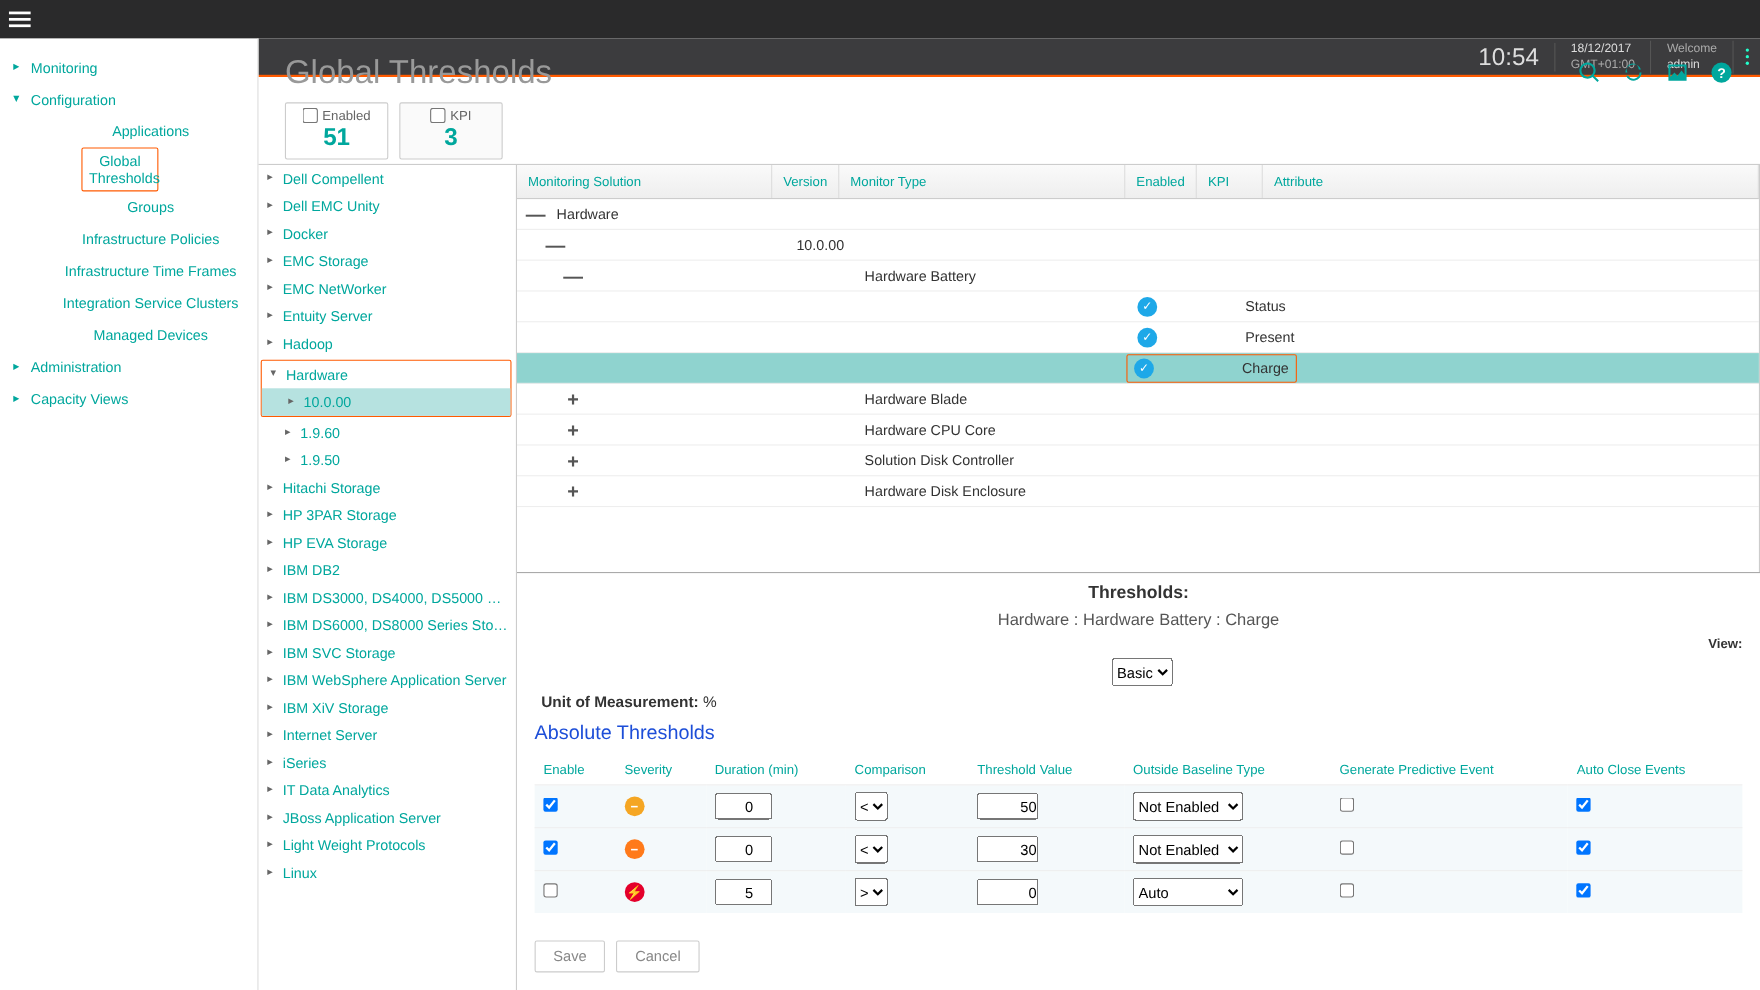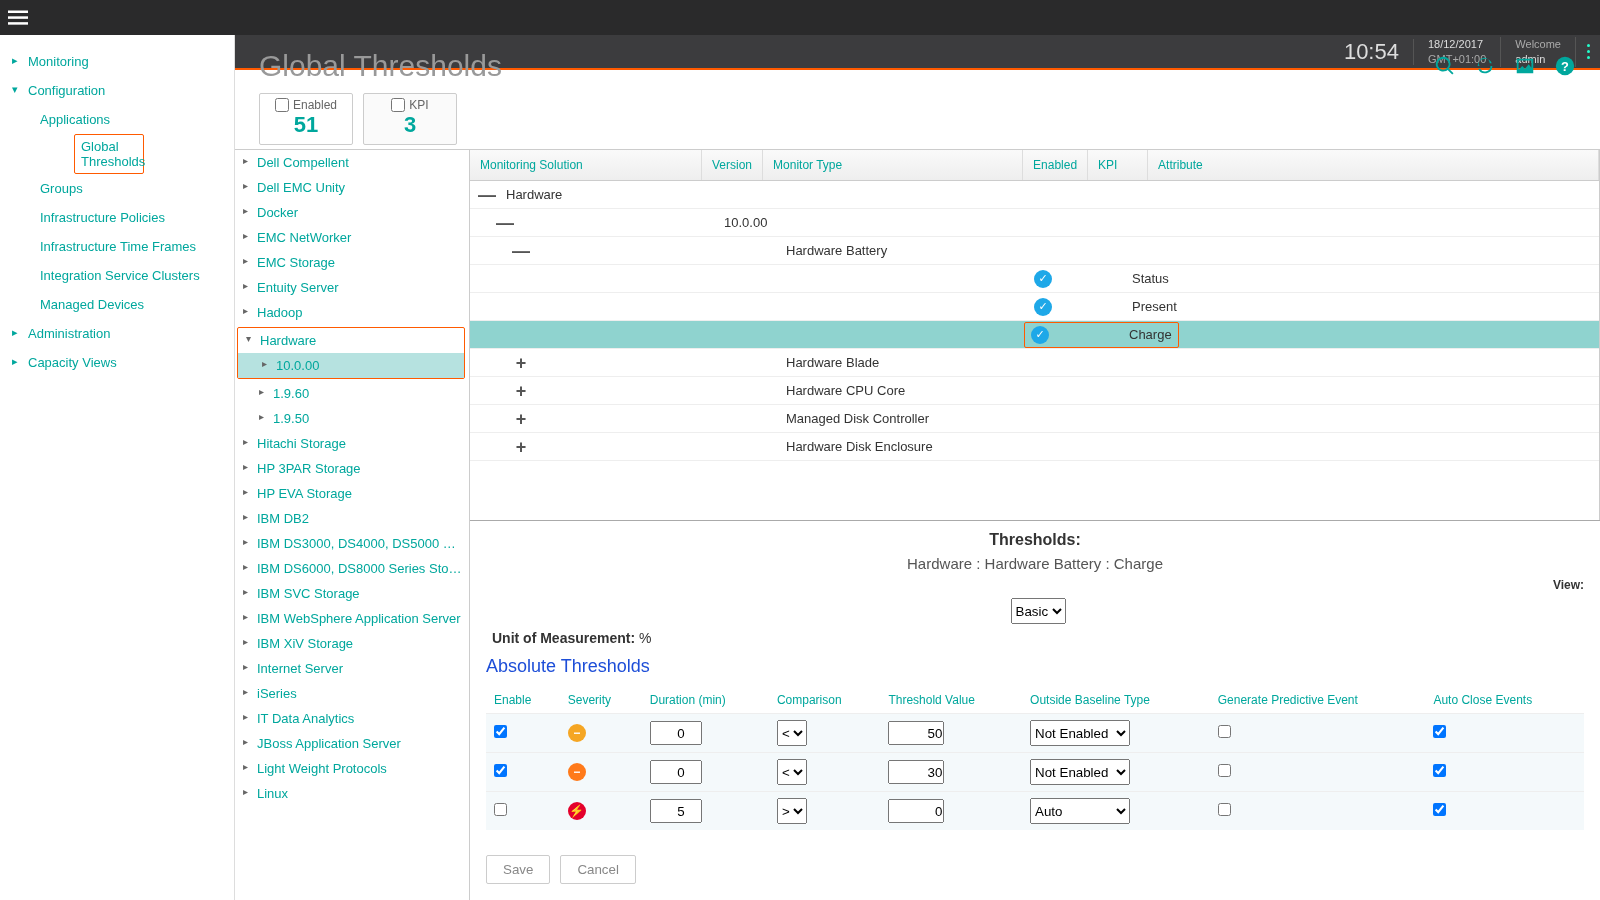--- a/index.html
+++ b/index.html
@@ -17,21 +17,21 @@
 .graybar .cell { padding:0 14px; border-right:1px solid #555; font-size:11px; line-height:15px; color:#aaa; }
 .graybar .cell .v { color:#ddd; }
 .graybar .dots { width:20px; display:flex; flex-direction:column; align-items:center; gap:3px; padding:0 12px; cursor:pointer; }
 .graybar .dots span { width:3px; height:3px; background:#2fc; border-radius:50%; }
 
 
 .leftnav { position:absolute; left:0; top:35px; bottom:0; width:235px; background:#fff; border-right:1px solid #ddd; padding-top:12px; }
 .leftnav .item { padding:7px 0 7px 28px; color:#00a79d; cursor:pointer; font-size:13px; position:relative; }
 .leftnav .item.top::before { content:"▸"; position:absolute; left:12px; color:#00a79d; font-size:11px; }
 .leftnav .item.top.open::before { content:"▾"; }
-.leftnav .sub { padding-left:40px; }
+.leftnav .sub { padding-left:40px;text-align:center; }
 .leftnav .sub .item { padding-left:0; }
 .leftnav .item.sel { border:1px solid #ff5a00; border-radius:2px; margin-left:34px; margin-right:90px; padding:4px 6px; }
 .leftnav .plain { padding:8px 0 8px 28px; color:#00a79d; cursor:pointer; }
 
 
 .main { position:absolute; left:235px; right:0; top:35px; bottom:0; display:flex; flex-direction:column; }
 .pagehead { padding:14px 24px 10px 24px; display:flex; align-items:center; }
 .pagehead h1 { font-size:30px; font-weight:400; color:#999; }
 .pagehead .ico-row { margin-left:auto; display:flex; gap:18px; }
 .pagehead .ico-row .hicon { color:#00a79d; cursor:pointer; width:22px; height:22px; }
@@ -197,22 +197,22 @@
       <div class="num">3</div>
     </div>
   </div>
 
   <div class="body">
 
     <div class="tree" id="tree">
         <div class="tree-row">Dell Compellent</div>
         <div class="tree-row">Dell EMC Unity</div>
         <div class="tree-row">Docker</div>
+        <div class="tree-row">EMC Storage</div>
         <div class="tree-row">EMC NetWorker</div>
-        <div class="tree-row">EMC Storage</div>
         <div class="tree-row">Entuity Server</div>
         <div class="tree-row">Hadoop</div>
         <div class="hw-wrap">
           <div class="tree-row open">Hardware</div>
           <div class="tree-row lv1 hw-sel">10.0.00</div>
         </div>
         <div class="tree-row lv1">1.9.60</div>
         <div class="tree-row lv1">1.9.50</div>
         <div class="tree-row">Hitachi Storage</div>
         <div class="tree-row">HP 3PAR Storage</div>
@@ -271,21 +271,21 @@
             <div class="grow l2c">
               <span class="exp">+</span>
               <span class="txt" style="margin-left:246px">Hardware Blade</span>
             </div>
             <div class="grow l2c">
               <span class="exp">+</span>
               <span class="txt" style="margin-left:246px">Hardware CPU Core</span>
             </div>
             <div class="grow l2c">
               <span class="exp">+</span>
-              <span class="txt" style="margin-left:246px">Managed Disk Controller</span>
+              <span class="txt" style="margin-left:246px">Solution Disk Controller</span>
             </div>
             <div class="grow l2c">
               <span class="exp">+</span>
               <span class="txt" style="margin-left:246px">Hardware Disk Enclosure</span>
             </div>
           </div>
       </div>
 
       <div class="thpanel">
         <div class="hdr">

